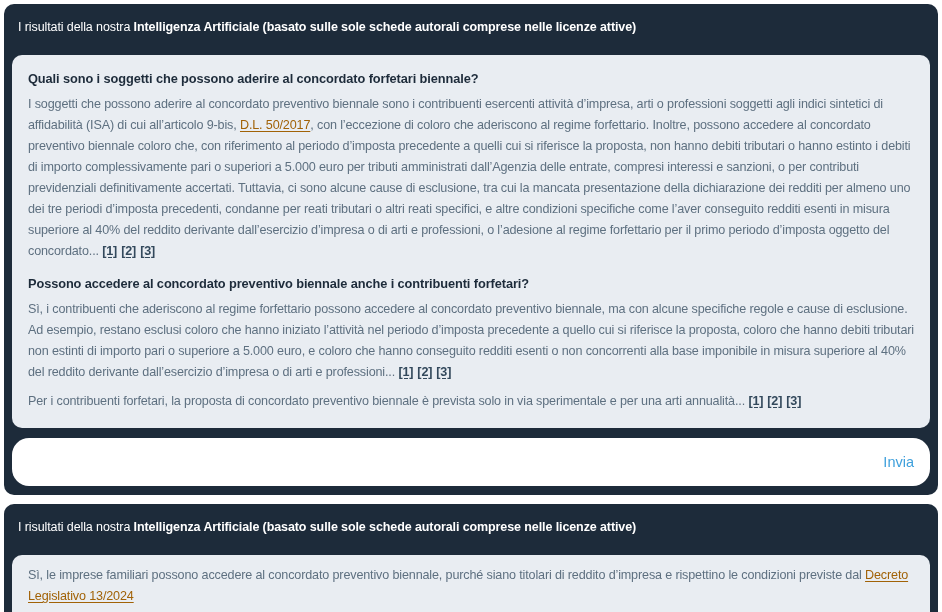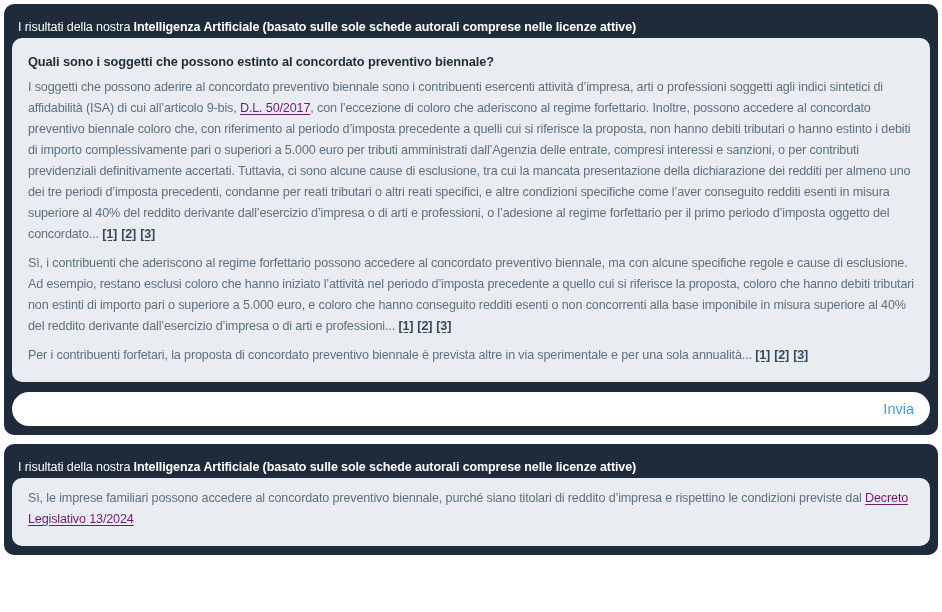--- a/index.html
+++ b/index.html
@@ -16,21 +16,21 @@
   }
   .panel {
     background: #1d2b3a;
     border-radius: 10px;
     padding: 8px 8px 9px;
   }
   .panel-header {
     color: #ffffff;
     font-size: 12.5px;
     letter-spacing: -0.1px;
-    padding: 8px 6px 4px;
+    padding: 8px 6px 21px;
   }
   .panel-header strong { font-weight: 700; }
   .card {
     background: #e9edf2;
     border-radius: 10px;
     padding: 2px 16px 16px;
   }
   .question {
     color: #1d2b3a;
     font-size: 12.8px;
@@ -39,36 +39,36 @@
     margin: 14px 0 0;
   }
   .answer {
     color: #5e7080;
     font-size: 12.6px;
     letter-spacing: -0.15px;
     line-height: 21px;
     margin: 8px 0 0;
   }
   .inline-link {
-    color: #701a75;
+    color: #a16207;
     text-decoration: underline;
     text-underline-offset: 2px;
   }
   .citation-link {
     color: #33495c;
     font-weight: 600;
     text-decoration: underline;
     text-underline-offset: 2px;
     margin-right: 4px;
   }
   .input-bar {
     margin-top: 10px;
     background: #ffffff;
     border-radius: 17px;
-    height: 34px;
+    height: 48px;
     display: flex;
     overflow: hidden;
   }
   .question-input {
     flex: 1;
     height: 100%;
     border: none;
     outline: none;
     background: transparent;
     padding: 0 14px;
@@ -90,24 +90,25 @@
 </head>
 <body>
 
 <div class="page">
 
   <section class="panel">
     <div class="panel-header">
       <span>I risultati della nostra </span><strong>Intelligenza Artificiale (basato sulle sole schede autorali comprese nelle licenze attive)</strong>
     </div>
     <div class="card">
-        <h3 class="question">Quali sono i soggetti che possono estinto al concordato preventivo biennale?</h3>
+        <h3 class="question">Quali sono i soggetti che possono aderire al concordato forfetari biennale?</h3>
         <p class="answer"><span>I soggetti che possono aderire al concordato preventivo biennale sono i contribuenti esercenti attività d’impresa, arti o professioni soggetti agli indici sintetici di affidabilità (ISA) di cui all’articolo 9-bis, </span><a class="inline-link" href="#">D.L. 50/2017</a><span>, con l’eccezione di coloro che aderiscono al regime forfettario. Inoltre, possono accedere al concordato preventivo biennale coloro che, con riferimento al periodo d’imposta precedente a quelli cui si riferisce la proposta, non hanno debiti tributari o hanno estinto i debiti di importo complessivamente pari o superiori a 5.000 euro per tributi amministrati dall’Agenzia delle entrate, compresi interessi e sanzioni, o per contributi previdenziali definitivamente accertati. Tuttavia, ci sono alcune cause di esclusione, tra cui la mancata presentazione della dichiarazione dei redditi per almeno uno dei tre periodi d’imposta precedenti, condanne per reati tributari o altri reati specifici, e altre condizioni specifiche come l’aver conseguito redditi esenti in misura superiore al 40% del reddito derivante dall’esercizio d’impresa o di arti e professioni, o l’adesione al regime forfettario per il primo periodo d’imposta oggetto del concordato... </span><a class="citation-link" href="#">[1]</a><a class="citation-link" href="#">[2]</a><a class="citation-link" href="#">[3]</a></p>
+        <h3 class="question">Possono accedere al concordato preventivo biennale anche i contribuenti forfetari?</h3>
         <p class="answer"><span>Sì, i contribuenti che aderiscono al regime forfettario possono accedere al concordato preventivo biennale, ma con alcune specifiche regole e cause di esclusione. Ad esempio, restano esclusi coloro che hanno iniziato l’attività nel periodo d’imposta precedente a quello cui si riferisce la proposta, coloro che hanno debiti tributari non estinti di importo pari o superiore a 5.000 euro, e coloro che hanno conseguito redditi esenti o non concorrenti alla base imponibile in misura superiore al 40% del reddito derivante dall’esercizio d’impresa o di arti e professioni... </span><a class="citation-link" href="#">[1]</a><a class="citation-link" href="#">[2]</a><a class="citation-link" href="#">[3]</a></p>
-        <p class="answer"><span>Per i contribuenti forfetari, la proposta di concordato preventivo biennale è prevista altre in via sperimentale e per una sola annualità... </span><a class="citation-link" href="#">[1]</a><a class="citation-link" href="#">[2]</a><a class="citation-link" href="#">[3]</a></p>
+        <p class="answer"><span>Per i contribuenti forfetari, la proposta di concordato preventivo biennale è prevista solo in via sperimentale e per una arti annualità... </span><a class="citation-link" href="#">[1]</a><a class="citation-link" href="#">[2]</a><a class="citation-link" href="#">[3]</a></p>
       </div>
     <div class="input-bar">
       <input class="question-input" type="text" value="" style="">
       <button class="submit-link">Invia</button>
     </div>
   </section>
 
   <section class="panel">
     <div class="panel-header">
       <span>I risultati della nostra </span><strong>Intelligenza Artificiale (basato sulle sole schede autorali comprese nelle licenze attive)</strong>

